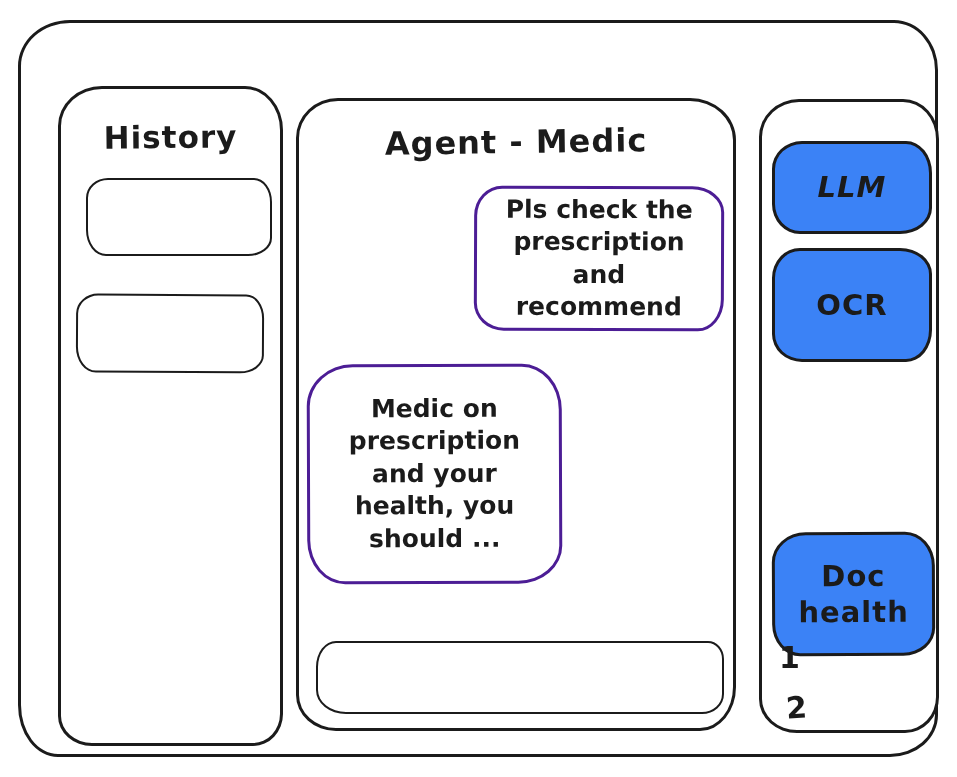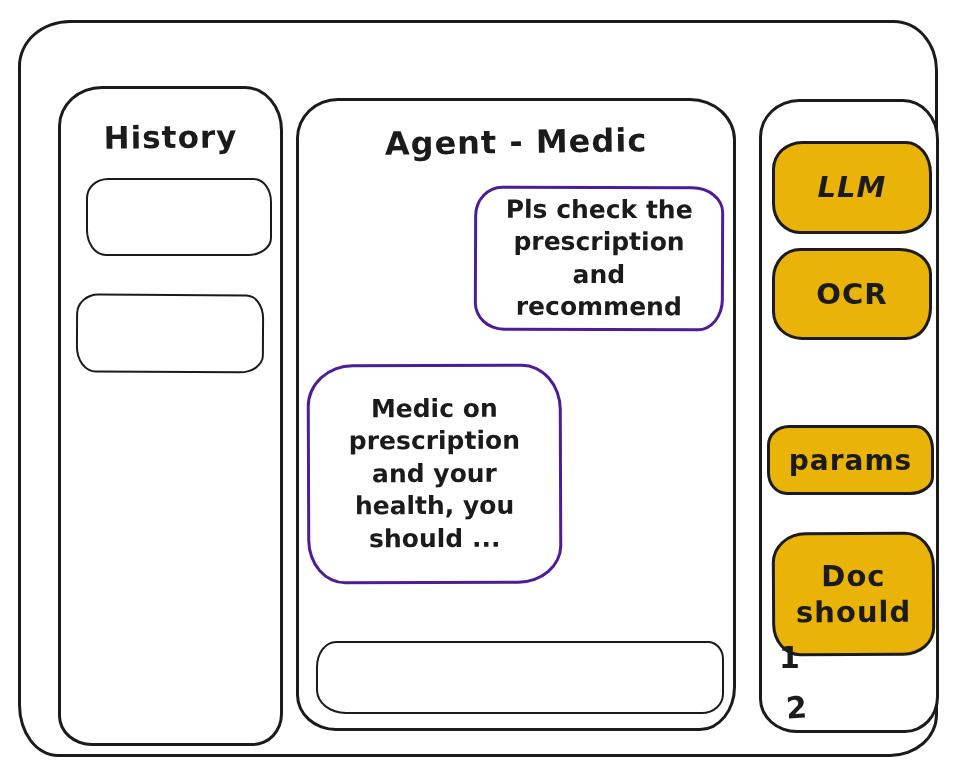--- a/index.html
+++ b/index.html
@@ -93,41 +93,41 @@
     border-width: 2.8px;
     border-radius: 20px 16px 22px 30px / 26px 18px 20px 24px;
   }
   
   .tools {
     left: 738px; top: 76px; width: 180px; height: 634px;
     border-radius: 40px 36px 34px 38px / 38px 40px 36px 34px;
   }
   .tool-btn {
     position: absolute;
-    background: #eab308;
+    background: #3b82f6;
     border: 3px solid #1b1b1b;
     box-sizing: border-box;
     font-family: "DejaVu Sans", "Liberation Sans", sans-serif;
     color: #1b1b1b;
     font-size: 29px;
     font-weight: bold;
     letter-spacing: 1px;
     display: flex;
     align-items: center;
     justify-content: center;
     text-align: center;
     white-space: pre-line;
     line-height: 1.25;
     padding: 0;
     cursor: pointer;
   }
   .tool-btn.llm    { left: 10px; top: 39px;  width: 160px; height: 93px;
                      border-radius: 30px 26px 32px 28px / 28px 32px 26px 30px;
                      font-style: italic; }
-  .tool-btn.ocr    { left: 10px; top: 146px; width: 160px; height: 92px;
+  .tool-btn.ocr    { left: 10px; top: 146px; width: 160px; height: 114px;
                      border-radius: 28px 32px 26px 30px / 30px 26px 32px 28px; }
   .tool-btn.params { left: 5px;  top: 323px; width: 167px; height: 70px;
                      border-radius: 22px 18px 24px 20px / 20px 24px 18px 22px;
                      font-size: 28px; }
   .tool-btn.doc    { left: 10px; top: 430px; width: 163px; height: 124px;
                      border-radius: 34px 30px 32px 28px / 30px 34px 28px 32px;
                      transform: rotate(-0.3deg); }
   .source-item {
     position: absolute;
     font-size: 30px;
@@ -158,21 +158,20 @@
 prescription
 and your
 health, you
 should ...</div>
       <div class="sketch chat-input" title=""></div>
     </main>
 
     <aside class="sketch tools">
       <button class="tool-btn llm">LLM</button>
       <button class="tool-btn ocr">OCR</button>
-      <button class="tool-btn params">params</button>
       <button class="tool-btn doc">Doc
-should</button>
+health</button>
       <div class="source-item s1">1</div>
       <div class="source-item s2">2</div>
     </aside>
 
   </div>
 </div>
 
 </body></html>

